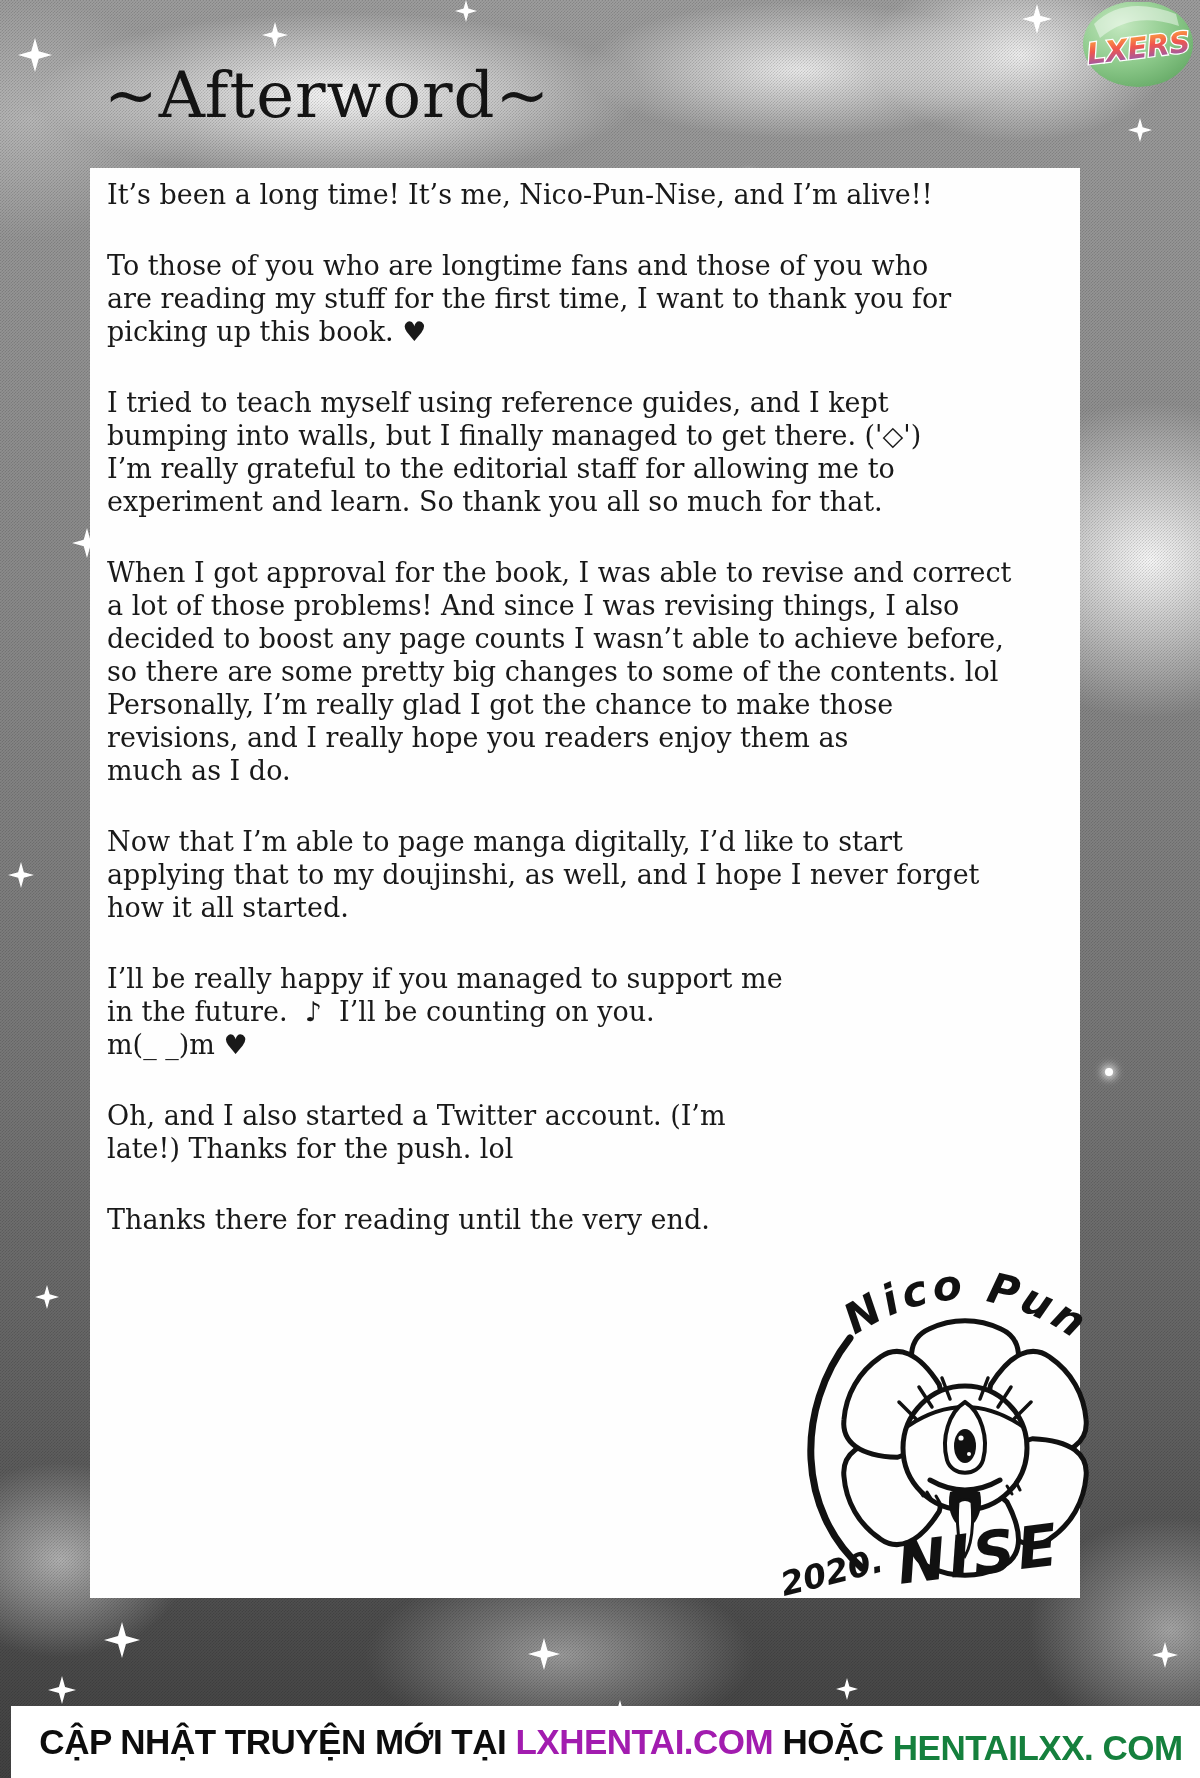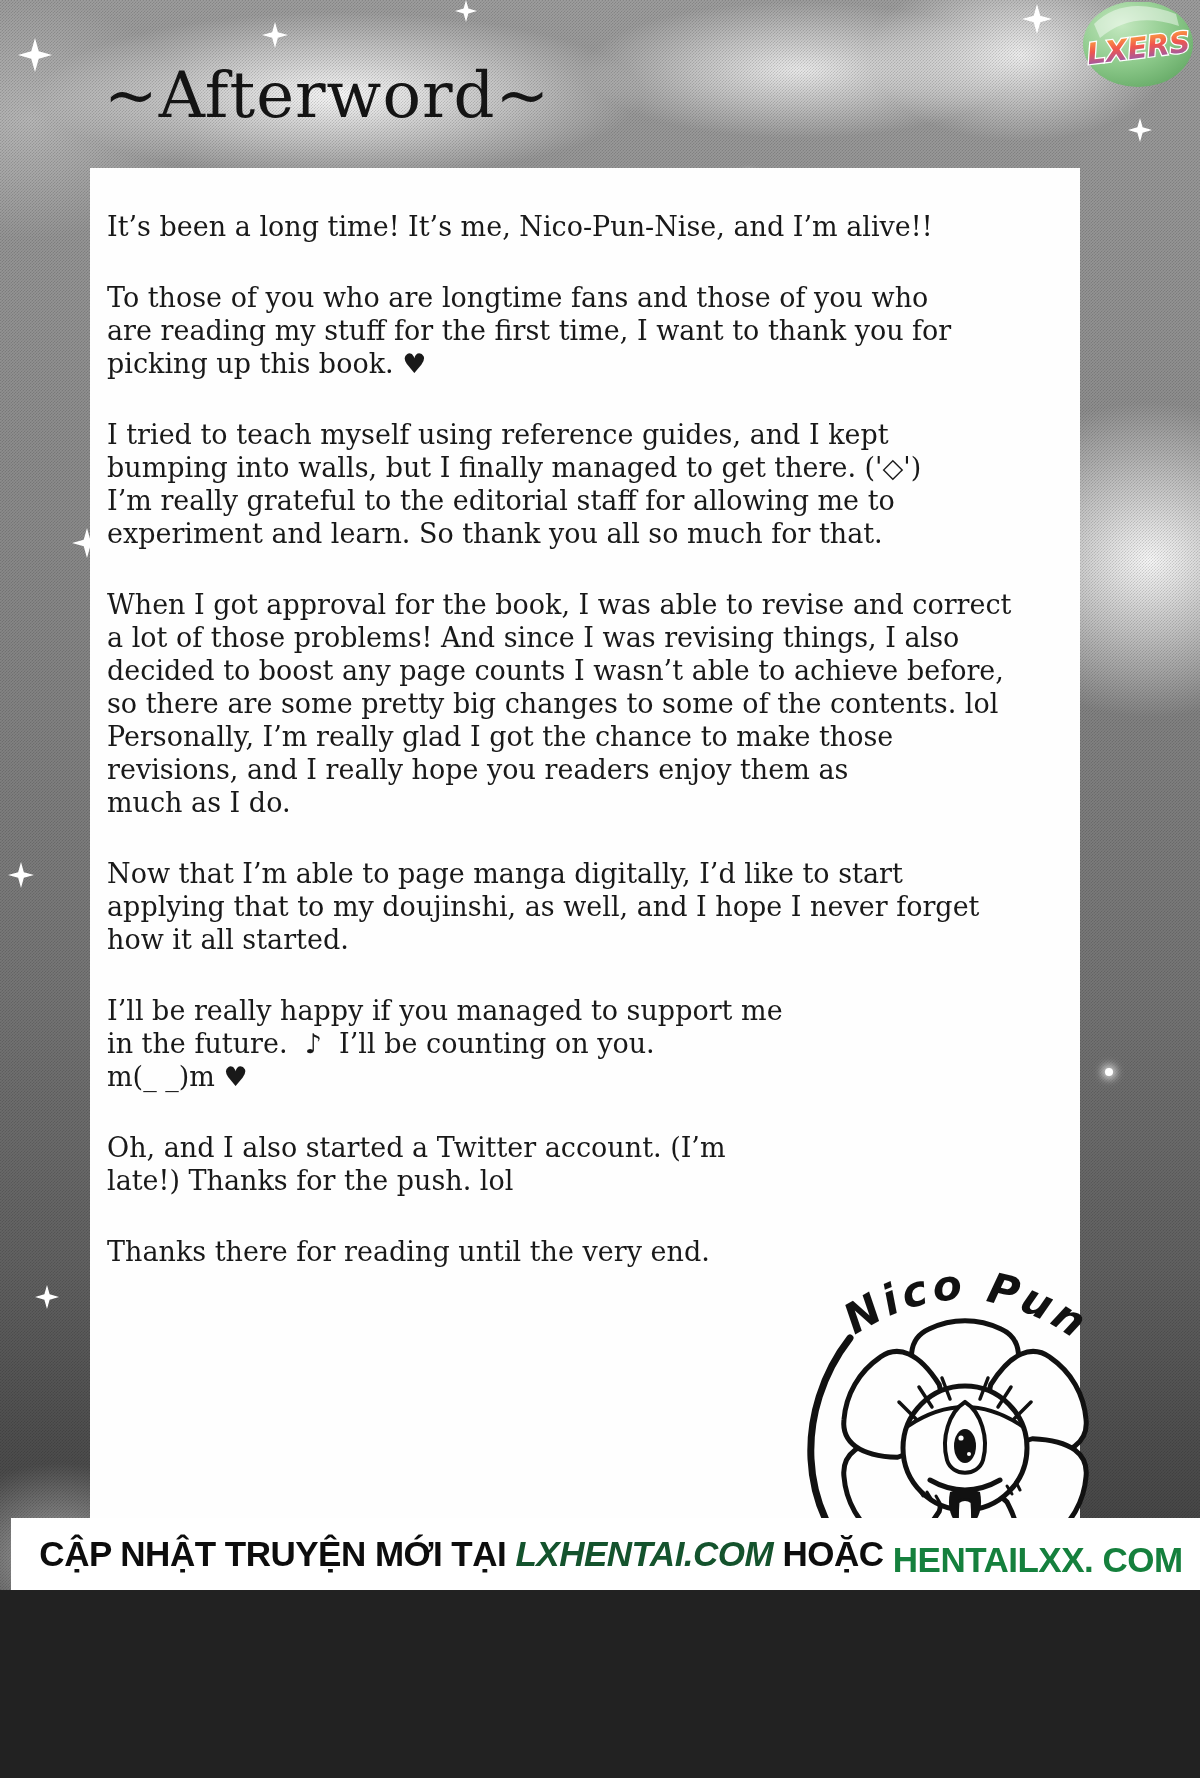--- a/index.html
+++ b/index.html
@@ -1,17 +1,17 @@
 <!DOCTYPE html>
 <html><head>
 <meta charset="utf-8">
 <style>
   html,body{margin:0;padding:0;background:#222;}
   .page{
-    position:relative;width:1200px;height:1590px;overflow:hidden;
+    position:relative;width:1200px;height:1778px;overflow:hidden;
     font-family:"DejaVu Serif", serif;
     background:#8a8a8a;
   }
   
   .bg{
     position:absolute;inset:0;z-index:0;
     background-image:
       radial-gradient(ellipse 420px 115px at 340px 95px,  rgba(255,255,255,.95), rgba(255,255,255,0) 72%),
       radial-gradient(ellipse 300px 95px  at 800px 70px,  rgba(255,255,255,.80), rgba(255,255,255,0) 72%),
       radial-gradient(ellipse 210px 120px at 1020px 55px, rgba(255,255,255,.85), rgba(255,255,255,0) 72%),
@@ -40,33 +40,33 @@
     box-shadow:0 0 8px 3px rgba(255,255,255,.8);
   }
   .title{
     position:absolute;z-index:3;left:104px;top:58px;
     font-size:64px;color:#141414;letter-spacing:1px;
   }
   .logo{position:absolute;z-index:4;left:1082px;top:2px;}
   .panel{
     position:absolute;z-index:3;left:90px;top:168px;width:990px;height:1430px;
     background:#fefefe;box-sizing:border-box;
-    padding:42px 18px 0 17px;
+    padding:10px 18px 0 17px;
     color:#191919;font-size:27px;line-height:33px;
   }
   .panel p{margin:0 0 38px 0;white-space:pre-wrap;}
   .signature{position:absolute;z-index:4;left:760px;top:1250px;overflow:visible;}
   .footer{
     position:absolute;z-index:5;left:11px;bottom:0;width:1200px;height:72px;
     background:#ffffff;display:flex;align-items:center;justify-content:center;
     font-family:"Liberation Sans", sans-serif;font-weight:bold;font-size:35px;
     transform-origin:center;white-space:pre;color:#0d0d0d;letter-spacing:-0.5px;
   }
   .footer .seg{display:inline;}
-  .site1{color:#14532d;font-style:italic;}
+  .site1{color:#a21caf;}
   .site2{color:#15803d;margin-top:12px;}
 </style>
 </head>
 <body>
 
 <div class="page">
 
   <div class="bg"></div>
   <div class="dither"></div>
 

